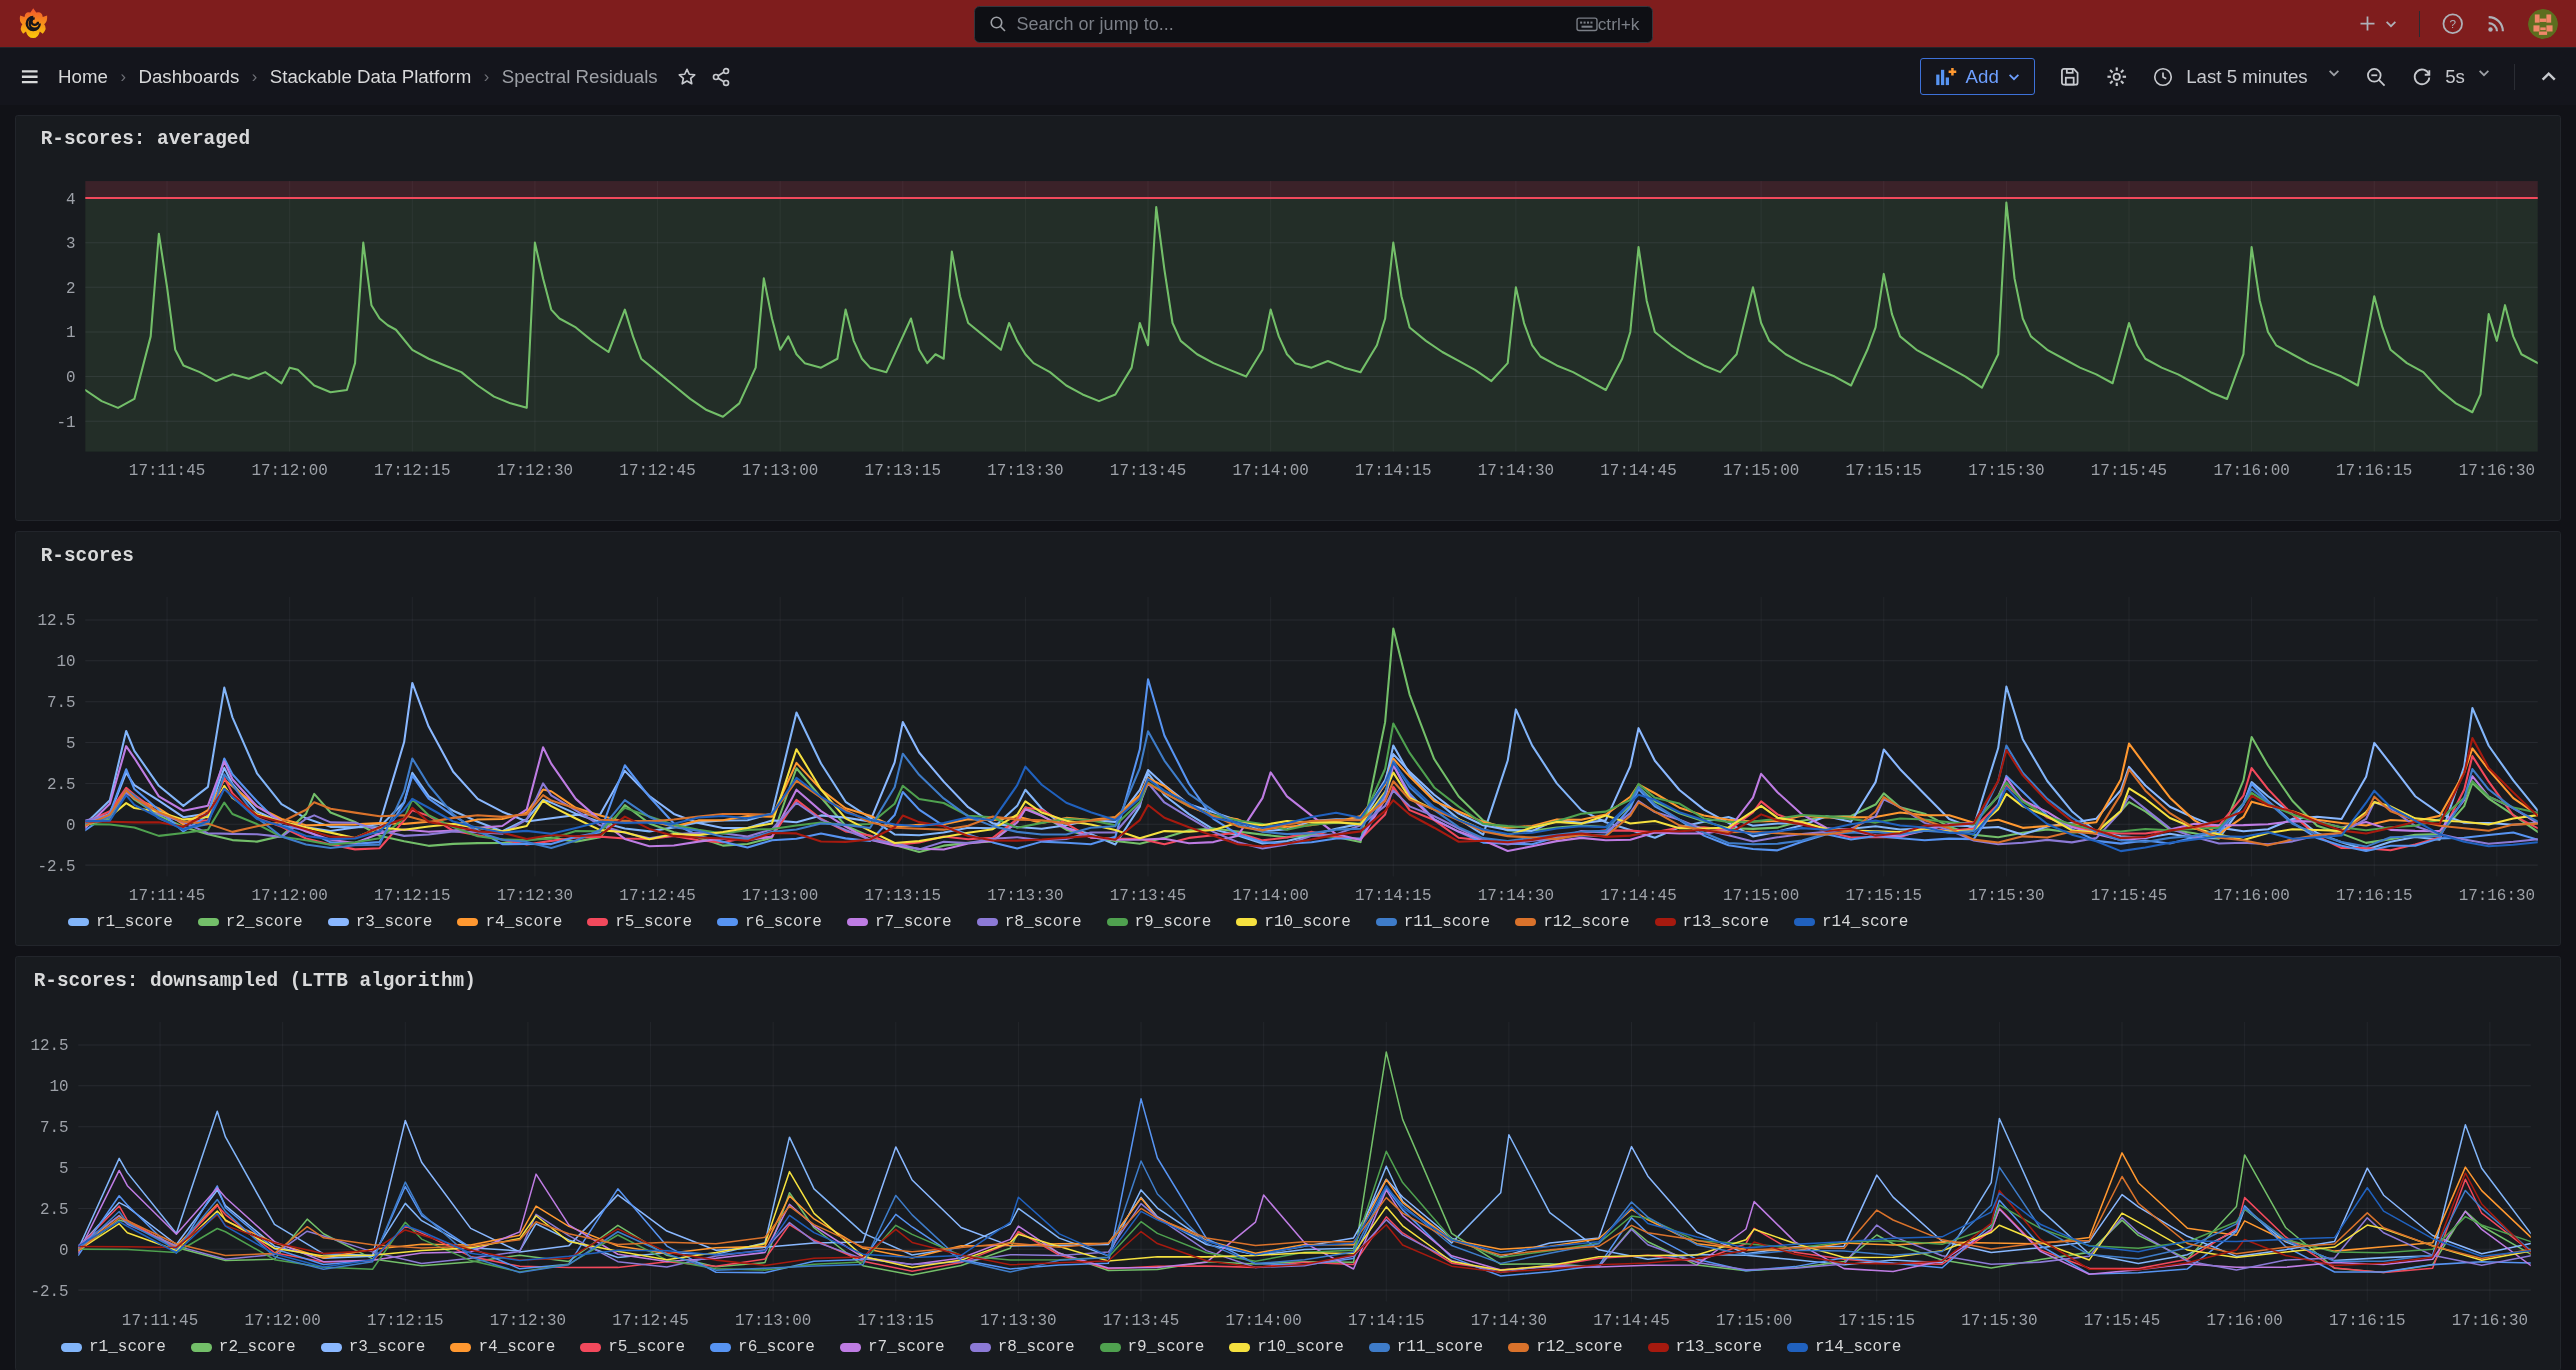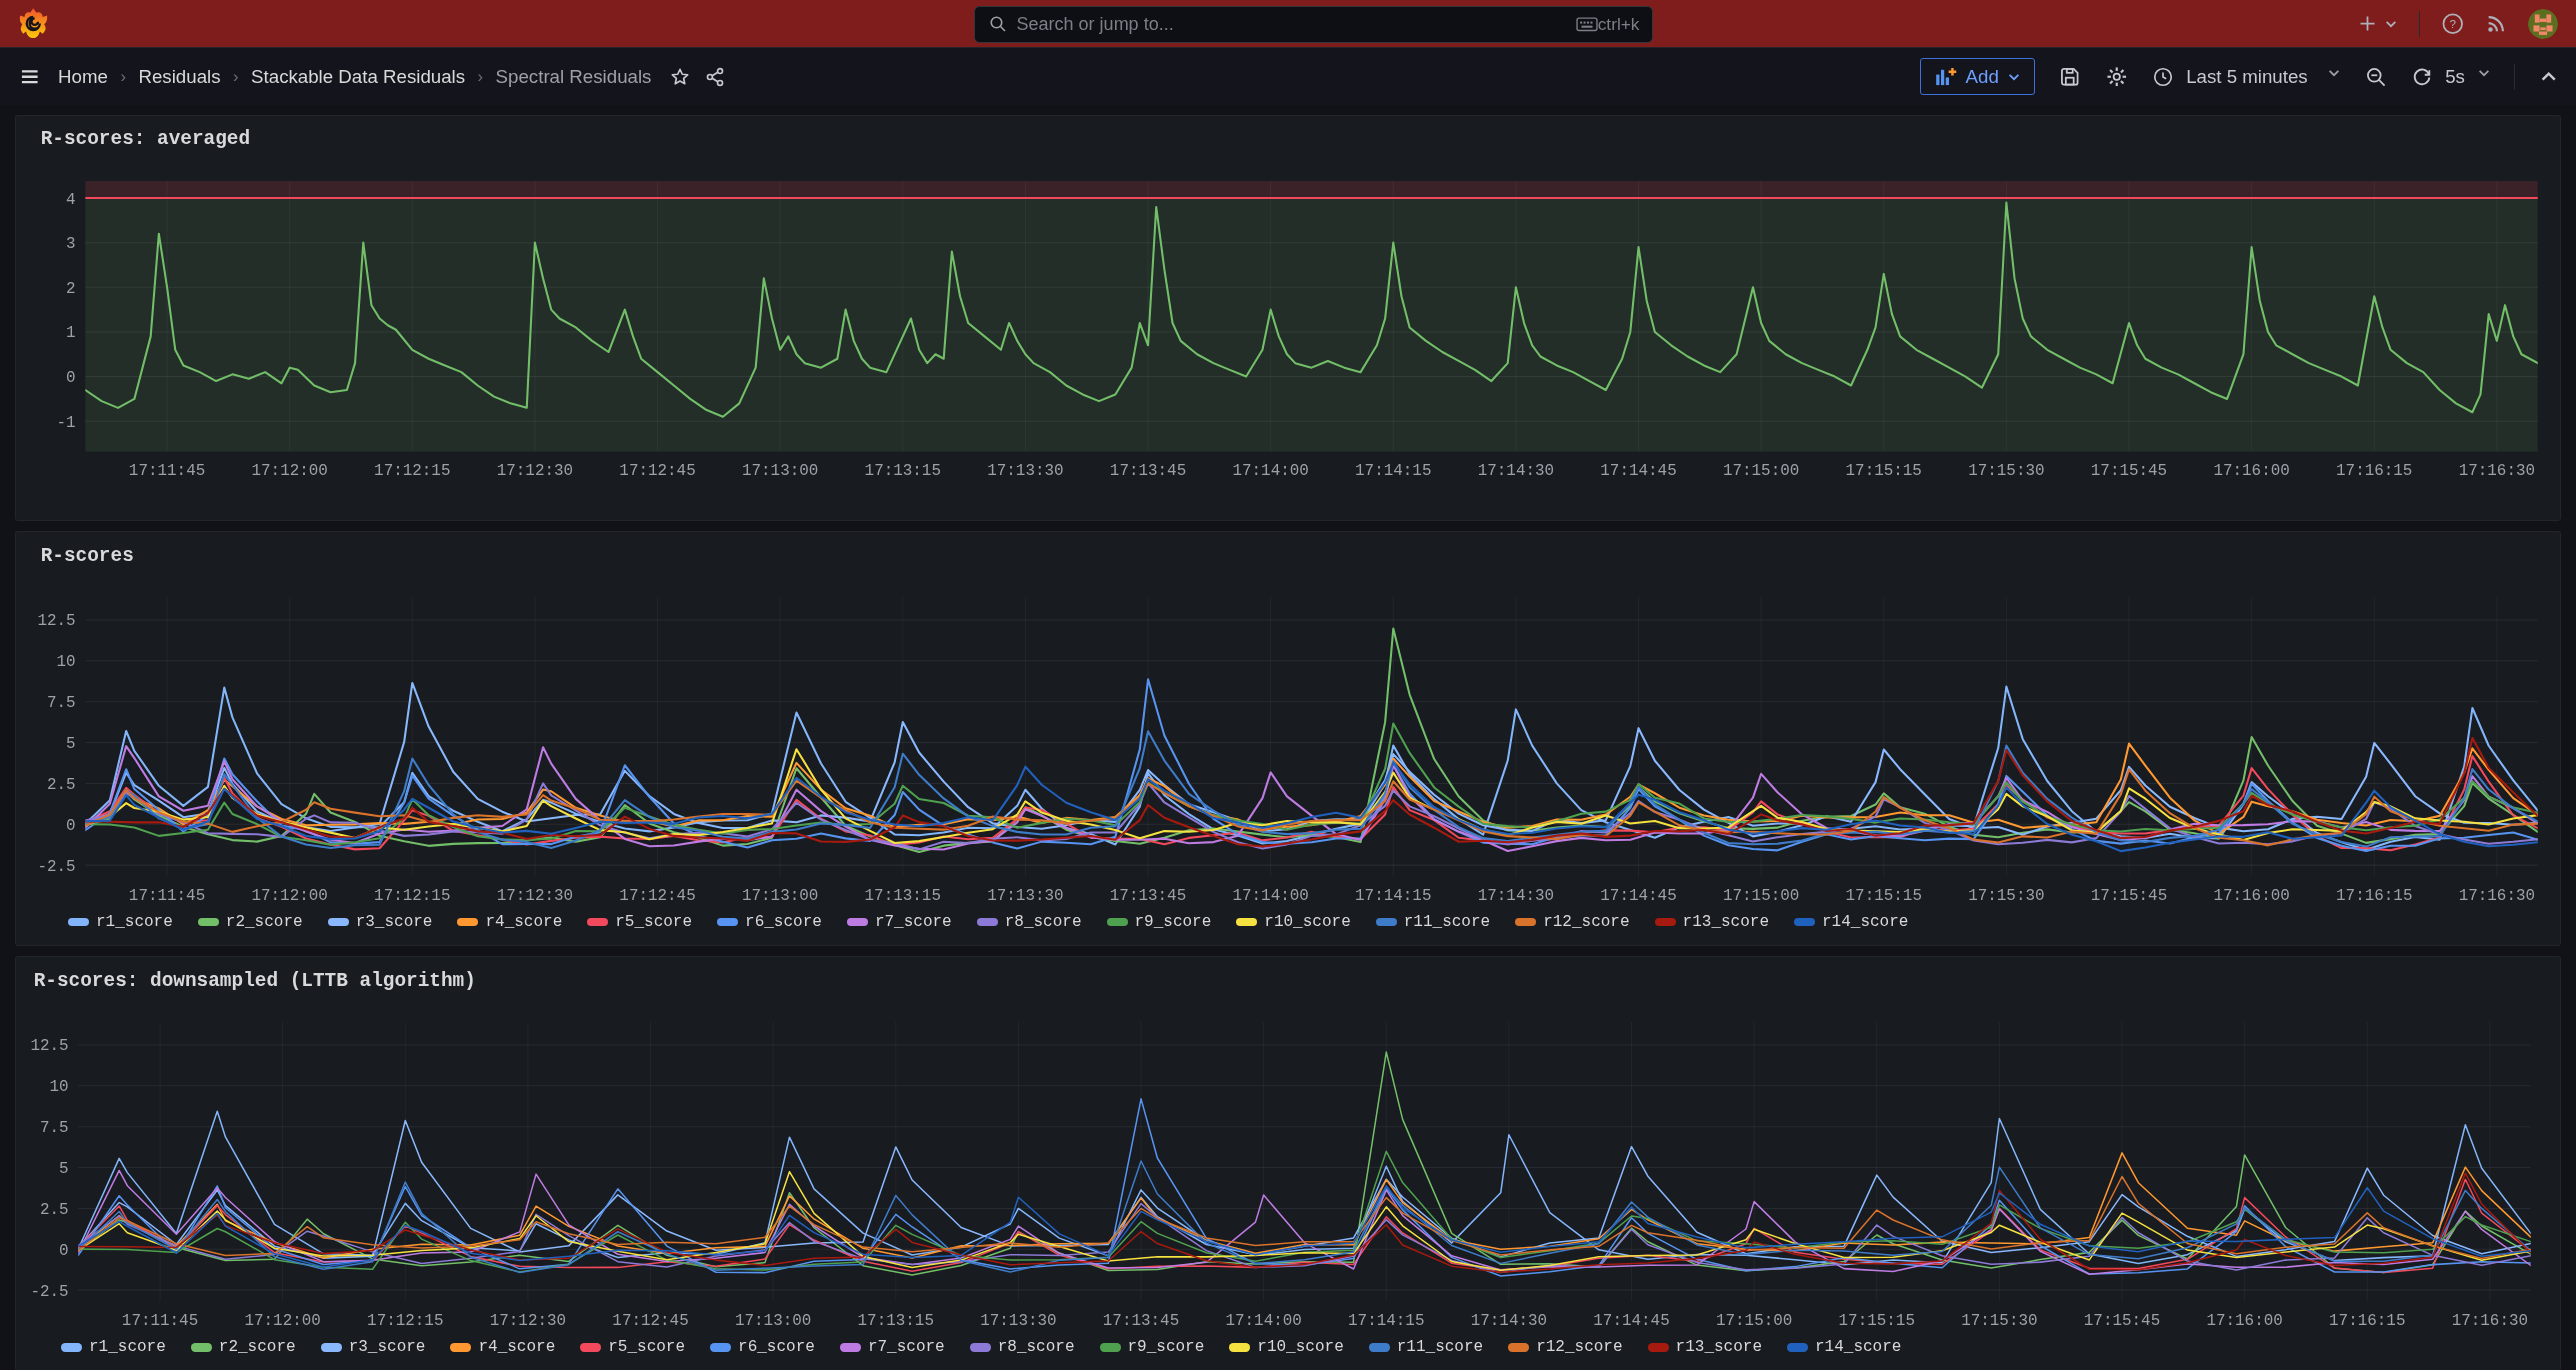--- a/index.html
+++ b/index.html
@@ -135,23 +135,23 @@
 <div class="toolbar">
   <button class="icon-btn">
     <svg width="23.5" height="23.5" viewBox="0 0 24 24">
       <path d="M4 6.5 H20 M4 12 H20 M4 17.5 H20" stroke="#D8D9DA" stroke-width="2.4" fill="none"></path>
     </svg>
   </button>
 
   <nav class="crumbs">
     <a class="crumb">Home</a>
     <span class="crumb-sep">›</span>
-    <a class="crumb">Residuals</a>
+    <a class="crumb">Dashboards</a>
     <span class="crumb-sep">›</span>
-    <a class="crumb">Stackable Data Residuals</a>
+    <a class="crumb">Stackable Data Platform</a>
     <span class="crumb-sep">›</span>
     <span class="crumb current">Spectral Residuals</span>
     <button class="icon-btn" style="margin-left:5.5px;">
       <svg width="22" height="22" viewBox="0 0 24 24">
         <path d="M12 3.6 L14.5 9 L20.4 9.6 L16 13.6 L17.2 19.4 L12 16.4 L6.8 19.4 L8 13.6 L3.6 9.6 L9.5 9 Z" fill="none" stroke="#C7C9CE" stroke-width="1.8" stroke-linejoin="round"></path>
       </svg>
     </button>
     <button class="icon-btn">
       <svg width="22" height="22" viewBox="0 0 24 24">
         <circle cx="17.5" cy="5.5" r="2.7" fill="none" stroke="#C7C9CE" stroke-width="1.8"></circle>

